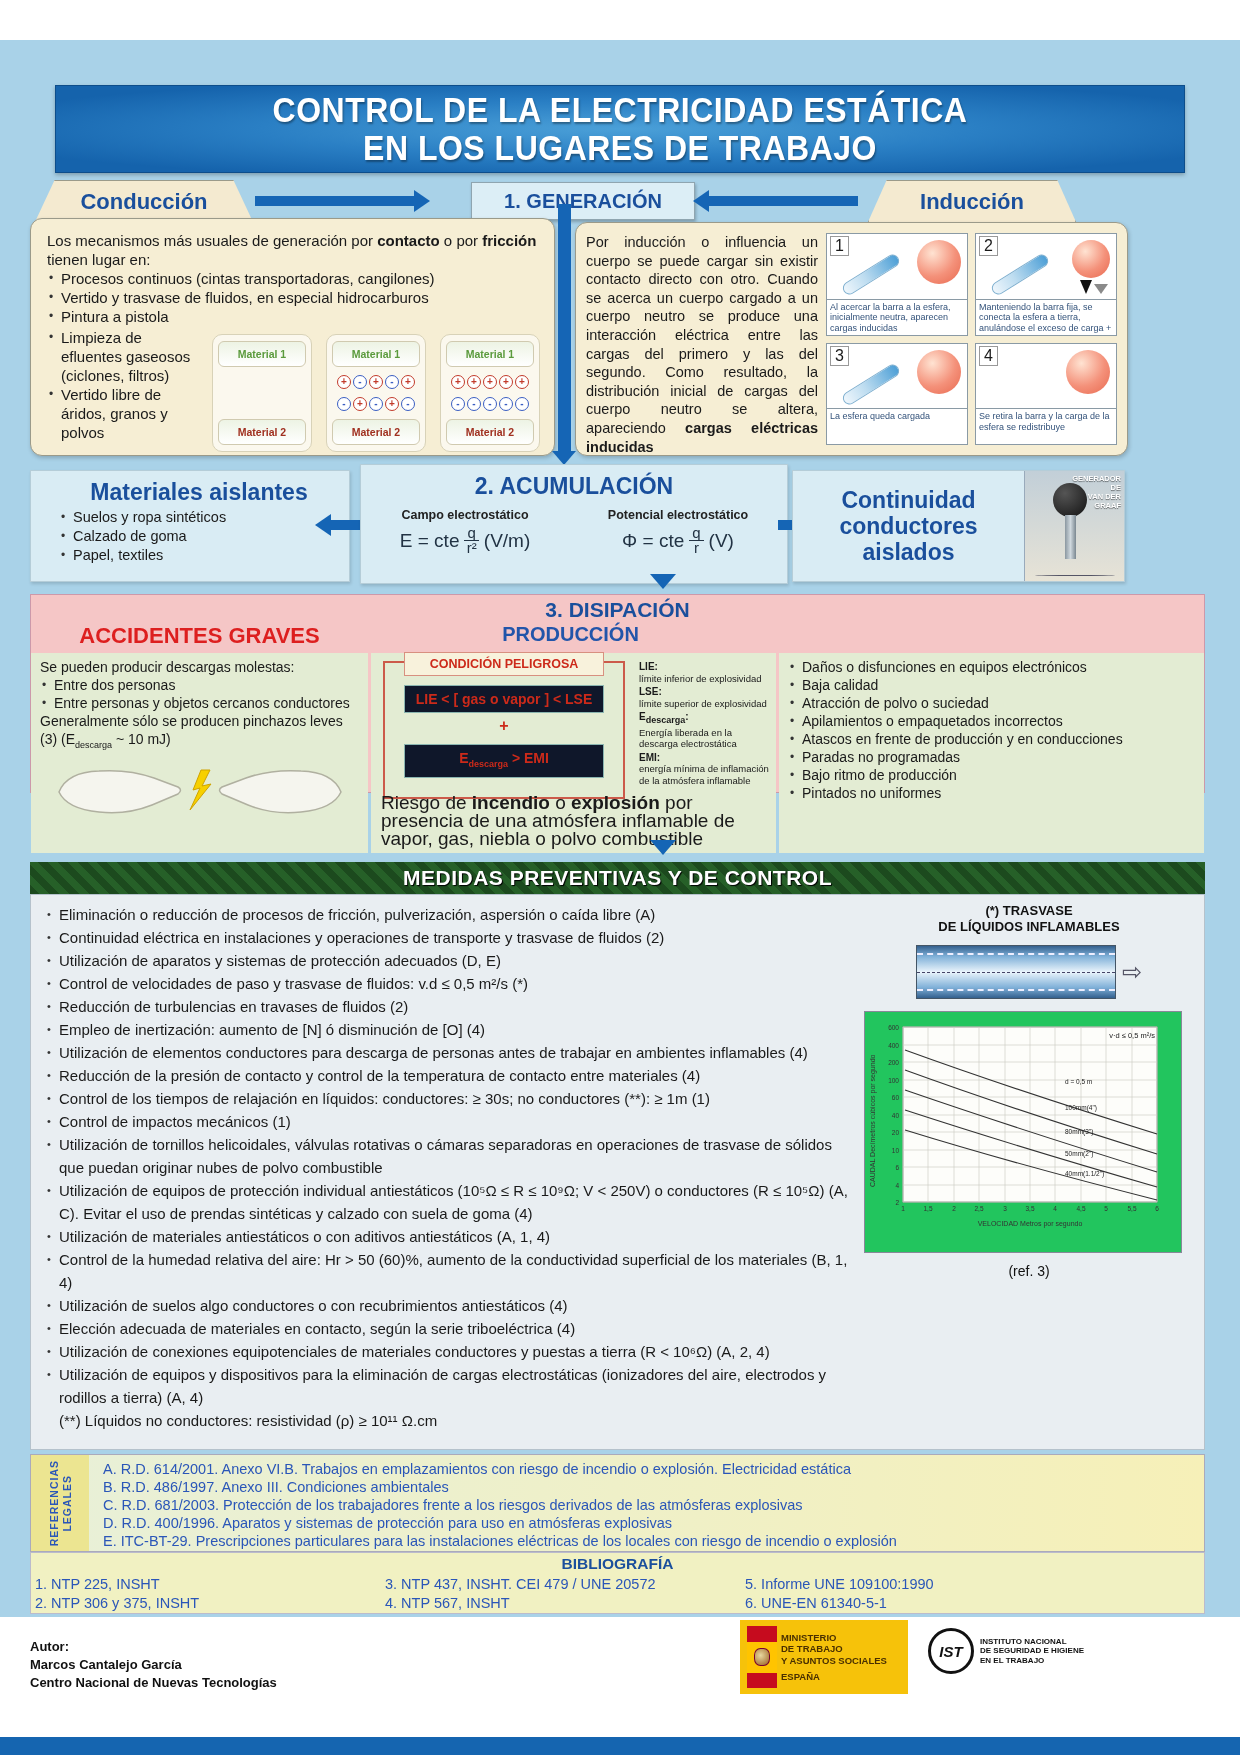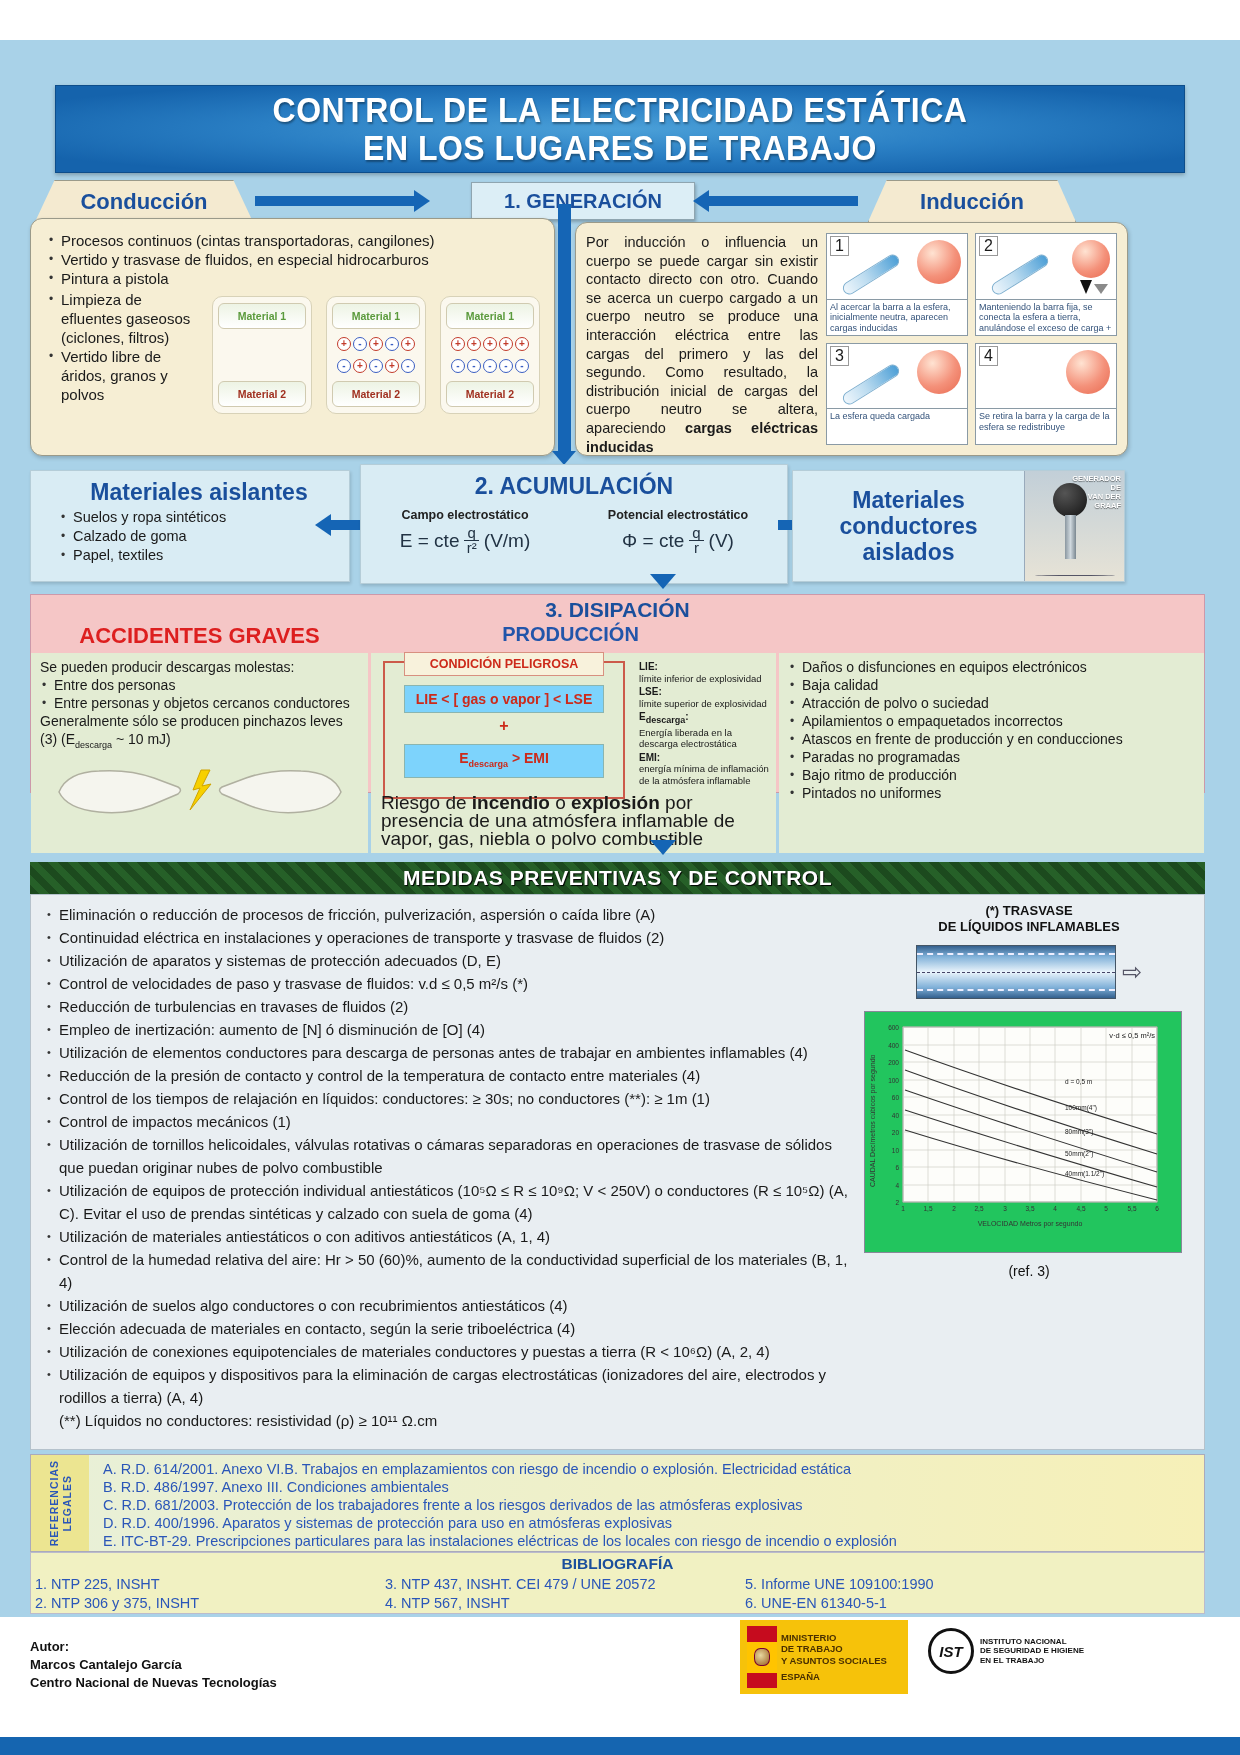--- a/index.html
+++ b/index.html
@@ -129,21 +129,21 @@
   .disip-heads div { text-align: center; font-weight: 700; }
   .h-mol, .h-prod { color: #2255aa; font-size: 20px; }
   .h-acc { color: #dd1f1f; font-size: 22px; }
   .disip-body { display: grid; grid-template-columns: 337px 405px 1fr; gap: 3px; height: 200px; }
   .disip-body > div { background: #e3ecd3; padding: 5px 9px; font-size: 14px; line-height: 18px; position: relative; }
   .mol .blist { font-size: 14px; line-height: 18px; }
   .hands { display: block; margin: 4px auto 0; }
   .cond-box { position: absolute; left: 12px; top: 8px; width: 242px; height: 138px; border: 2px solid #cc5a4a; }
   .cond-title { width: 200px; margin: -11px auto 0; background: #f8f2dc; border: 1px solid #d89080; color: #cc2a1a;
     font-weight: 700; font-size: 12.5px; text-align: center; padding: 2px 0; }
-  .teal { width: 200px; margin: 9px auto 0; background: #7dd3fc; border: 1px solid #8ab5b0; color: #cc2a1a;
+  .teal { width: 200px; margin: 9px auto 0; background: #0f172a; border: 1px solid #8ab5b0; color: #cc2a1a;
     font-weight: 700; font-size: 14px; text-align: center; padding: 4px 8px; }
   .plus { text-align: center; color: #cc2a1a; font-weight: 700; font-size: 16px; margin-top: 4px; }
   .defs { position: absolute; left: 268px; top: 8px; width: 132px; font-size: 9.5px; line-height: 11.5px; }
   .defs b { font-size: 10px; }
   .defs .d-item { margin-bottom: 2px; }
   .riesgo { position: absolute; left: 10px; bottom: 5px; width: 388px; font-size: 19px; line-height: 18px; }
   sub { font-size: 9px; }
 
   
   .med-band { position: absolute; left: 30px; top: 822px; width: 1175px; height: 32px;
@@ -215,20 +215,21 @@
   <div class="flow-row">
     <div class="tab tab-cond">Conducción</div>
     <div class="harrow r ar1"></div>
     <div class="gen-box">1. GENERACIÓN</div>
     <div class="harrow l ar2"></div>
     <div class="tab tab-ind">Inducción</div>
   </div>
 
   <div class="panels-row">
     <div class="panel cond-panel">
+      <p><span>Los mecanismos más usuales de generación por </span><b>contacto</b><span> o por </span><b>fricción</b><span> tienen lugar en:</span></p>
       <ul class="blist">
         <li>Procesos continuos (cintas transportadoras, cangilones)</li>
         <li>Vertido y trasvase de fluidos, en especial hidrocarburos</li>
         <li>Pintura a pistola</li>
       </ul>
       <div class="cond-lower">
         <ul class="blist left-col">
           <li>Limpieza de efluentes gaseosos (ciclones, filtros)</li>
           <li>Vertido libre de áridos, granos y polvos</li>
         </ul>
@@ -352,21 +353,21 @@
                 <span class="den">r</span>
               </span>
               <span>(V)</span>
             </div>
         </div>
       </div>
     </div>
     <div class="harrow r arr-right"></div>
     <div class="lb-box condc">
       <div class="txt">
-        <span>Materiales</span>
+        <span>Continuidad</span>
           <span>conductores</span>
           <span>aislados</span>
       </div>
       <div class="photo">
         <div class="lbl">
           <div>GENERADOR</div>
             <div>DE</div>
             <div>VAN DER</div>
             <div>GRAAF</div>
         </div>

